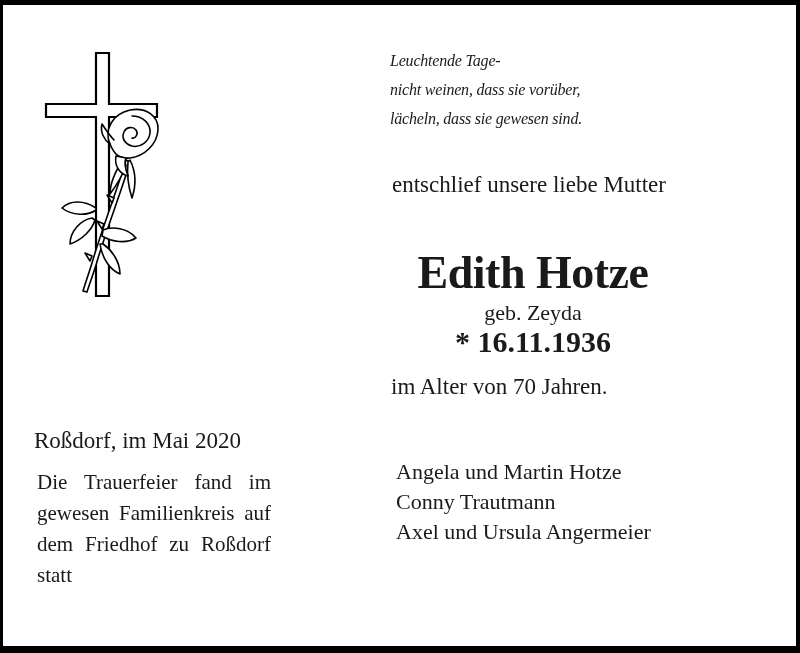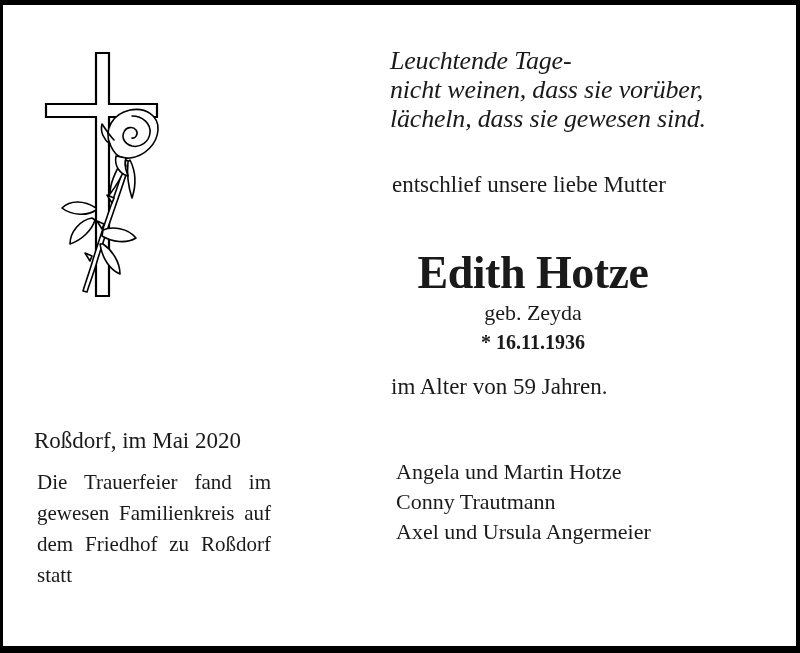--- a/index.html
+++ b/index.html
@@ -11,28 +11,28 @@
     border-top:5px solid #000;
     border-bottom:7px solid #000;
     border-left:3px solid #000;
     border-right:4px solid #000;
     overflow:hidden;
     font-family:"Liberation Serif", serif;
     color:#1a1a1a;
   }
   .abs{position:absolute;}
   
-  .poem{left:387px;top:41px;font-style:italic;font-size:26px;line-height:29px;letter-spacing:-0.2px;}
+  .poem{left:387px;top:41px;font-style:italic;font-size:16px;line-height:29px;letter-spacing:-0.2px;}
   
   .intro{left:389px;top:164px;font-size:23px;line-height:31px;}
   
   .name-block{left:382px;top:243px;width:296px;text-align:center;}
   .name{font-size:46px;line-height:50px;font-weight:bold;letter-spacing:-0.5px;}
   .birthname{font-size:22px;line-height:26px;margin-top:2px;}
-  .dates{font-size:20px;line-height:26px;font-weight:bold;margin-top:3px;display:flex;justify-content:center;gap:28px;}
+  .dates{font-size:30px;line-height:26px;font-weight:bold;margin-top:3px;display:flex;justify-content:center;gap:28px;}
   .age{left:388px;top:369px;font-size:23px;}
   
   .place{left:31px;top:423px;font-size:23px;}
   .funeral{left:34px;top:462px;width:234px;font-size:21px;line-height:31px;}
   .funeral .justify-line{text-align:justify;text-align-last:justify;}
   
   .mourners{left:393px;top:452px;font-size:22px;line-height:30px;}
   .line{white-space:nowrap;}
   .funeral .line{white-space:normal;}
   svg{display:block;}
@@ -82,21 +82,21 @@
   </div>
 
   <div class="abs name-block">
     <div class="name">Edith Hotze</div>
     <div class="birthname">geb. Zeyda</div>
     <div class="dates">
       <span>* 16.11.1936</span>
     </div>
   </div>
 
-  <div class="abs age">im Alter von 59 Jahren.</div>
+  <div class="abs age">im Alter von 70 Jahren.</div>
 
   <div class="abs place">Roßdorf, im Mai 2020</div>
 
   <div class="abs funeral">
     <div class="line justify-line">Die Trauerfeier fand im</div>
     <div class="line justify-line">gewesen Familienkreis auf</div>
     <div class="line justify-line">dem Friedhof zu Roßdorf</div>
     <div class="line">statt</div>
   </div>
 

